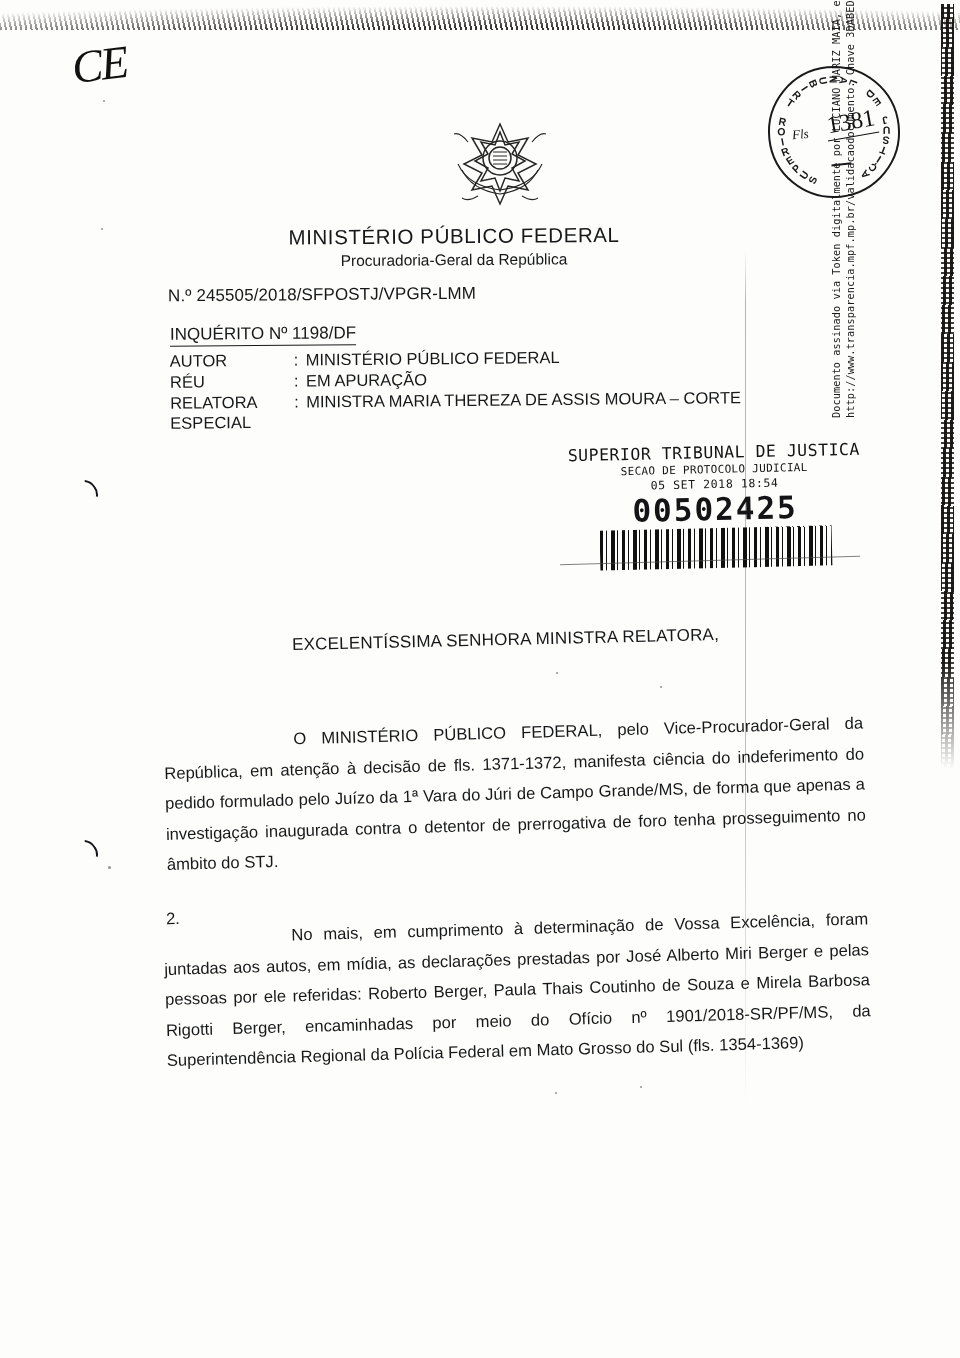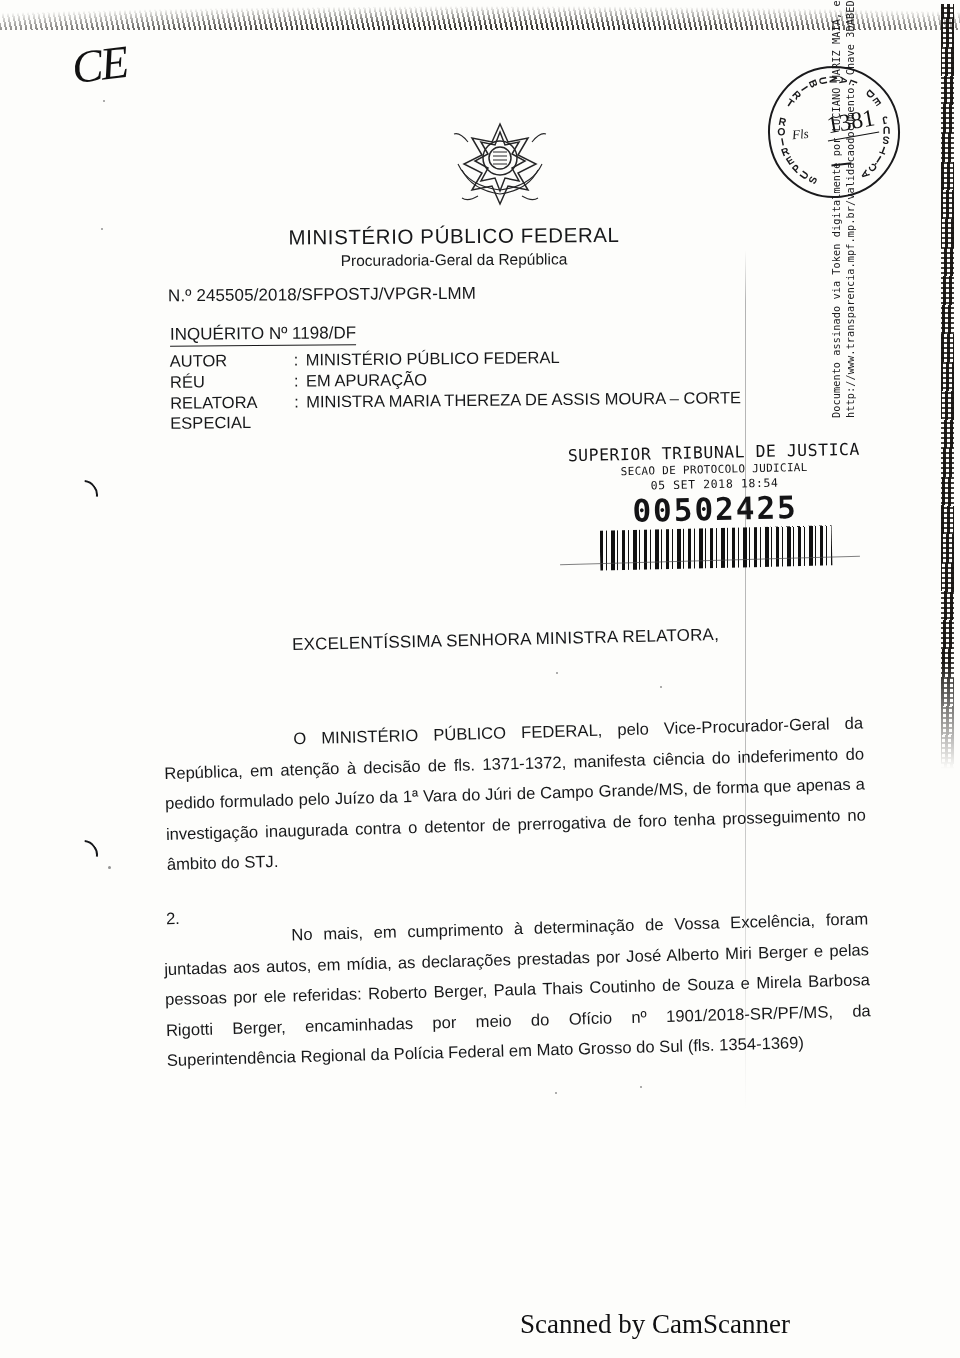--- a/index.html
+++ b/index.html
@@ -410,15 +410,14 @@
   <div class="para p1">O MINISTÉRIO PÚBLICO FEDERAL, pelo Vice-Procurador-Geral da República, em atenção à decisão de fls. 1371-1372, manifesta ciência do indeferimento do pedido formulado pelo Juízo da 1ª Vara do Júri de Campo Grande/MS, de forma que apenas a investigação inaugurada contra o detentor de prerrogativa de foro tenha prosseguimento no âmbito do STJ.</div>
 
   <div class="para-marker">2.</div>
   <div class="para p2">No mais, em cumprimento à determinação de Vossa Excelência, foram juntadas aos autos, em mídia, as declarações prestadas por José Alberto Miri Berger e pelas pessoas por ele referidas: Roberto Berger, Paula Thais Coutinho de Souza e Mirela Barbosa Rigotti Berger, encaminhadas por meio do Ofício nº 1901/2018-SR/PF/MS, da Superintendência Regional da Polícia Federal em Mato Grosso do Sul (fls. 1354-1369)</div>
 
   <div class="vsig">
     <div>Documento assinado via Token digitalmente por LUCIANO MARIZ MAIA, em 04/09/2018 19:53. Para verificar a assinatura acesse</div>
     <div>http://www.transparencia.mpf.mp.br/validacaodocumento. Chave 3DABED2E.B9E1B54E.6331D535.2462FB1A</div>
   </div>
 
-  <div class="camscanner">Scanned by CamScanner</div>
 
 </div>
 
 </body></html>

